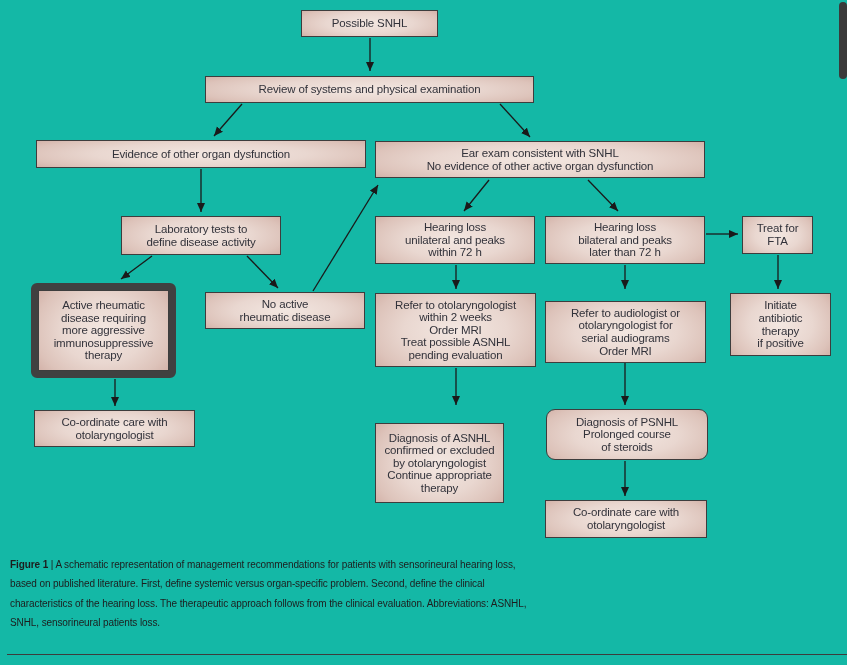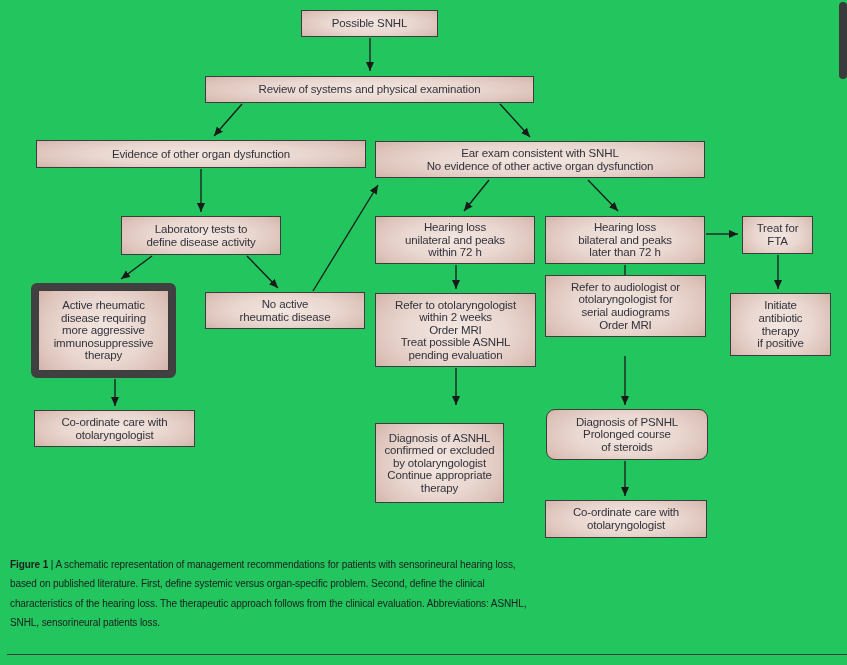--- a/index.html
+++ b/index.html
@@ -1,18 +1,18 @@
 <!DOCTYPE html>
 <html><head>
 <meta charset="utf-8">
 <style>
   * { margin:0; padding:0; box-sizing:border-box; }
   html,body { background:#ffffff; }
   #page {
-    position:relative; width:847px; height:665px; background:#22c55e;
+    position:relative; width:847px; height:665px; background:#14b8a6;
     font-family:"Liberation Sans", sans-serif; overflow:hidden;
   }
   
   .node {
     position:absolute;
     background:radial-gradient(ellipse 85% 110% at 50% 50%, #f3e7e1 0%, #e9d7d0 38%, #ddc3ba 62%, #c09287 100%);
     border:1.4px solid #3d3d3d;
     color:#32323a;
     font-size:11.5px; line-height:12.6px; letter-spacing:-0.15px;
     display:flex; align-items:center; justify-content:center;
@@ -21,21 +21,21 @@
   .n0  { left:301px; top:10px;  width:137px; height:27px; }
   .n1  { left:205px; top:76px;  width:329px; height:27px; }
   .n2  { left:36px;  top:140px; width:330px; height:28px; }
   .n3  { left:375px; top:141px; width:330px; height:37px; }
   .n4  { left:121px; top:216px; width:160px; height:39px; }
   .n5  { left:375px; top:216px; width:160px; height:48px; }
   .n6  { left:545px; top:216px; width:160px; height:48px; }
   .n7  { left:742px; top:216px; width:71px;  height:38px; }
   .n9  { left:205px; top:292px; width:160px; height:37px; }
   .n10 { left:375px; top:293px; width:161px; height:74px; }
-  .n11 { left:545px; top:275px; width:161px; height:62px; }
+  .n11 { left:545px; top:301px; width:161px; height:62px; }
   .n12 { left:730px; top:293px; width:101px; height:63px; }
   .n13 { left:34px;  top:410px; width:161px; height:37px; }
   .n14 { left:375px; top:423px; width:129px; height:80px; }
   .n15 { left:546px; top:409px; width:162px; height:51px;border-radius:9px; }
   .n16 { left:545px; top:500px; width:162px; height:38px; }
   
   .highlight {
     position:absolute; left:31px; top:283px; width:145px; height:95px;
     border:7px solid #404040; border-radius:6px;
   }

